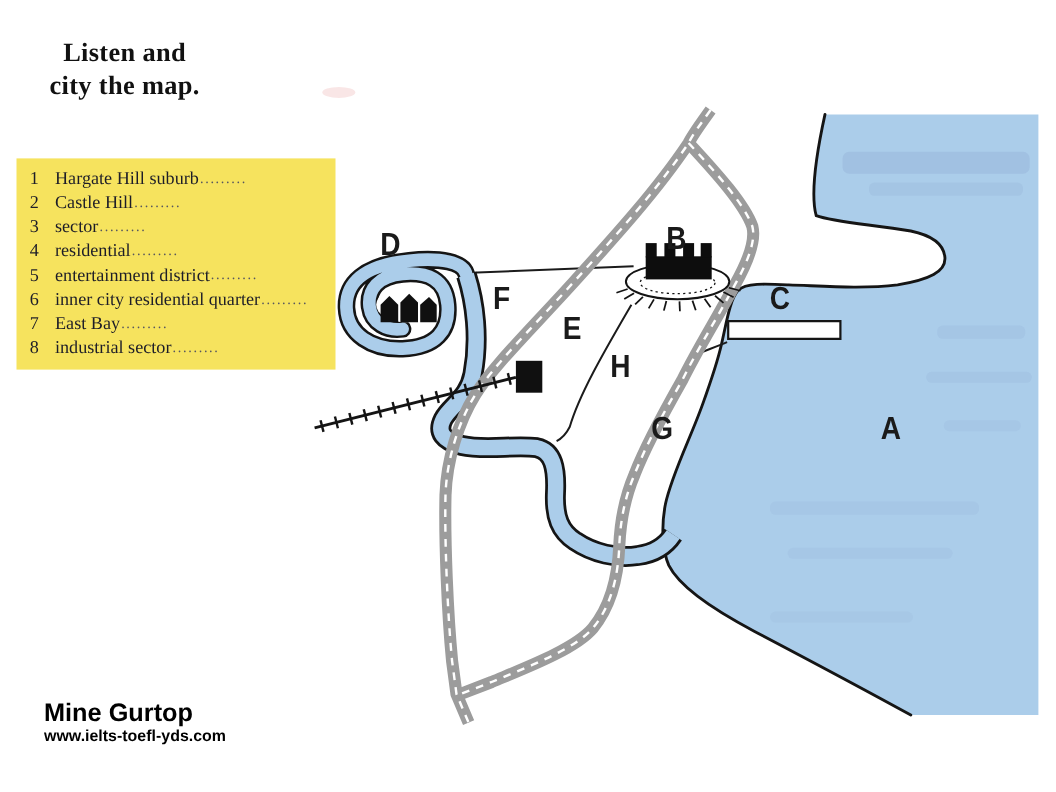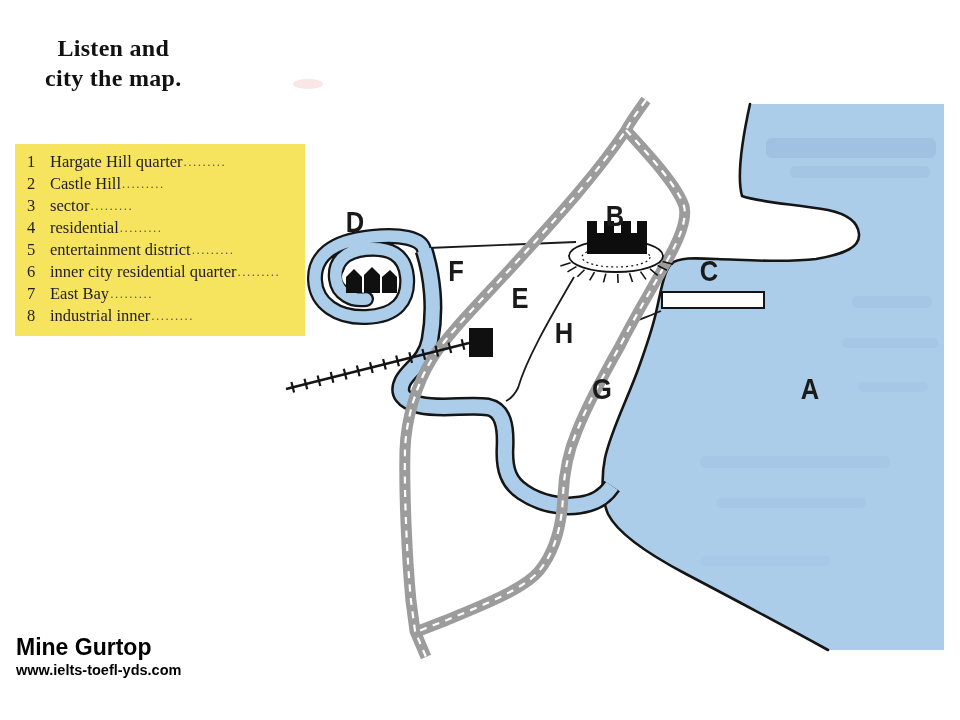--- a/index.html
+++ b/index.html
@@ -27,21 +27,21 @@
   .map-letter{font-family:"Liberation Sans", sans-serif;font-weight:700;font-size:29px;fill:#1a1a1a;}
 
   #title{position:absolute;left:45px;top:33px;font-weight:bold;font-size:24px;
          line-height:30px;color:#111;letter-spacing:0.3px;text-align:center;}
   #legend{position:absolute;left:15px;top:144px;width:290px;height:192px;
           background:var(--legend-bg);padding:7px 0 0 12px;box-sizing:border-box;}
   .legend-row{display:flex;height:22px;line-height:22px;font-size:16.5px;color:#1d1d28;}
   .legend-num{width:23px;flex:0 0 23px;}
   .legend-label{white-space:nowrap;}
   .legend-dots{color:#55555f;font-size:13px;letter-spacing:1.5px;margin-left:1px;}
-  #footer{position:absolute;left:16px;top:634px;font-family:"Liberation Sans", sans-serif;color:#000;}
+  #footer{position:absolute;left:40px;top:634px;font-family:"Liberation Sans", sans-serif;color:#000;}
   #footer-name{font-weight:700;font-size:23px;line-height:26px;}
   #footer-url{font-weight:700;font-size:14.5px;line-height:20px;}
 </style>
 </head>
 <body>
 
 <div id="page">
 
   <svg id="map-svg" viewBox="0 0 960 720" xmlns="http://www.w3.org/2000/svg">
 
@@ -164,21 +164,21 @@
   </svg>
 
   <div id="title">
     <div>Listen and</div>
     <div>city the map.</div>
   </div>
 
   <div id="legend">
     <div class="legend-row">
       <span class="legend-num">1</span>
-      <span class="legend-label">Hargate Hill quarter</span>
+      <span class="legend-label">Hargate Hill suburb</span>
       <span class="legend-dots">.........</span>
     </div>
     <div class="legend-row">
       <span class="legend-num">2</span>
       <span class="legend-label">Castle Hill</span>
       <span class="legend-dots">.........</span>
     </div>
     <div class="legend-row">
       <span class="legend-num">3</span>
       <span class="legend-label">sector</span>
@@ -199,21 +199,21 @@
       <span class="legend-label">inner city residential quarter</span>
       <span class="legend-dots">.........</span>
     </div>
     <div class="legend-row">
       <span class="legend-num">7</span>
       <span class="legend-label">East Bay</span>
       <span class="legend-dots">.........</span>
     </div>
     <div class="legend-row">
       <span class="legend-num">8</span>
-      <span class="legend-label">industrial inner</span>
+      <span class="legend-label">industrial sector</span>
       <span class="legend-dots">.........</span>
     </div>
   </div>
 
   <div id="footer">
     <div id="footer-name">Mine Gurtop</div>
     <div id="footer-url">www.ielts-toefl-yds.com</div>
   </div>
 
 </div>

